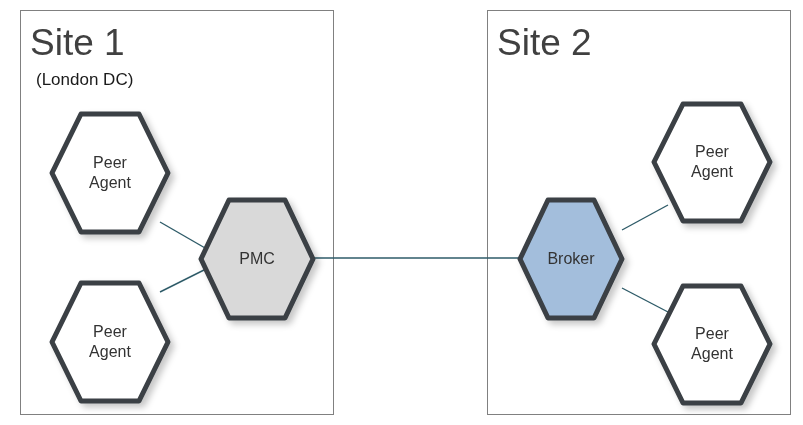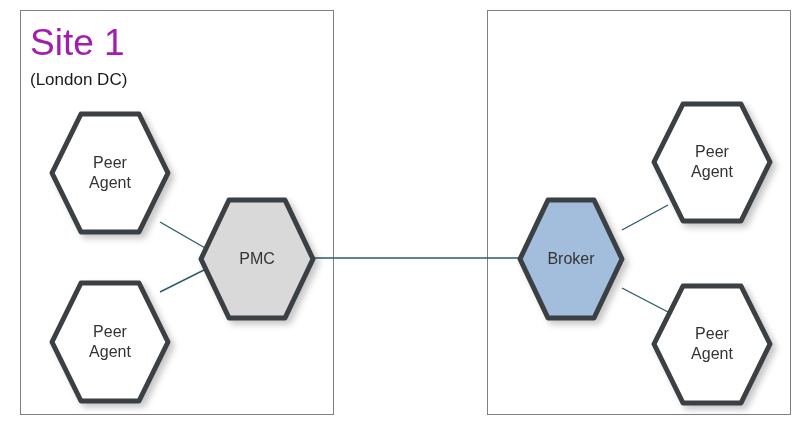--- a/index.html
+++ b/index.html
@@ -31,33 +31,33 @@
     border: 1px solid #808080;
     background: #ffffff;
   }
   #site1-box { left: 20px;  top: 10px; width: 314px; height: 405px; }
   #site2-box { left: 487px; top: 10px; width: 304px; height: 405px; }
 
   .site-title {
     position: absolute;
     font-size: 37px;
     line-height: 41px;
-    color: #a21caf;
+    color: #404040;
     white-space: nowrap;
     font-weight: 400;
   }
   .site-subtitle {
     position: absolute;
     font-size: 17px;
     line-height: 20px;
     color: #1a1a1a;
     white-space: nowrap;
   }
   #site1-title    { left: 30px;  top: 22px; }
-  #site1-subtitle { left: 30px;  top: 70px; }
+  #site1-subtitle { left: 36px;  top: 70px; }
   #site2-title    { left: 497px; top: 22px; }
   #site2-subtitle { left: 497px; top: 70px; }
 
   
   #graphics {
     position: absolute;
     left: 0;
     top: 0;
     width: 803px;
     height: 425px;
@@ -78,20 +78,21 @@
 </head>
 <body>
 
 <div id="canvas">
 
   <div class="site-box" id="site1-box"></div>
   <div class="site-title" id="site1-title">Site 1</div>
   <div class="site-subtitle" id="site1-subtitle">(London DC)</div>
 
   <div class="site-box" id="site2-box"></div>
+  <div class="site-title" id="site2-title">Site 2</div>
 
   <svg id="graphics" viewBox="0 0 803 425">
     <defs>
       <filter id="nodeShadow" x="-30%" y="-30%" width="180%" height="180%">
         <feDropShadow dx="4" dy="4" stdDeviation="3" flood-color="#000000" flood-opacity="0.22"></feDropShadow>
       </filter>
     </defs>
 
     <g stroke="#2E5B68" stroke-width="1.4" fill="none">
       <line class="hit" x1="160" y1="222" x2="212" y2="252"></line>

